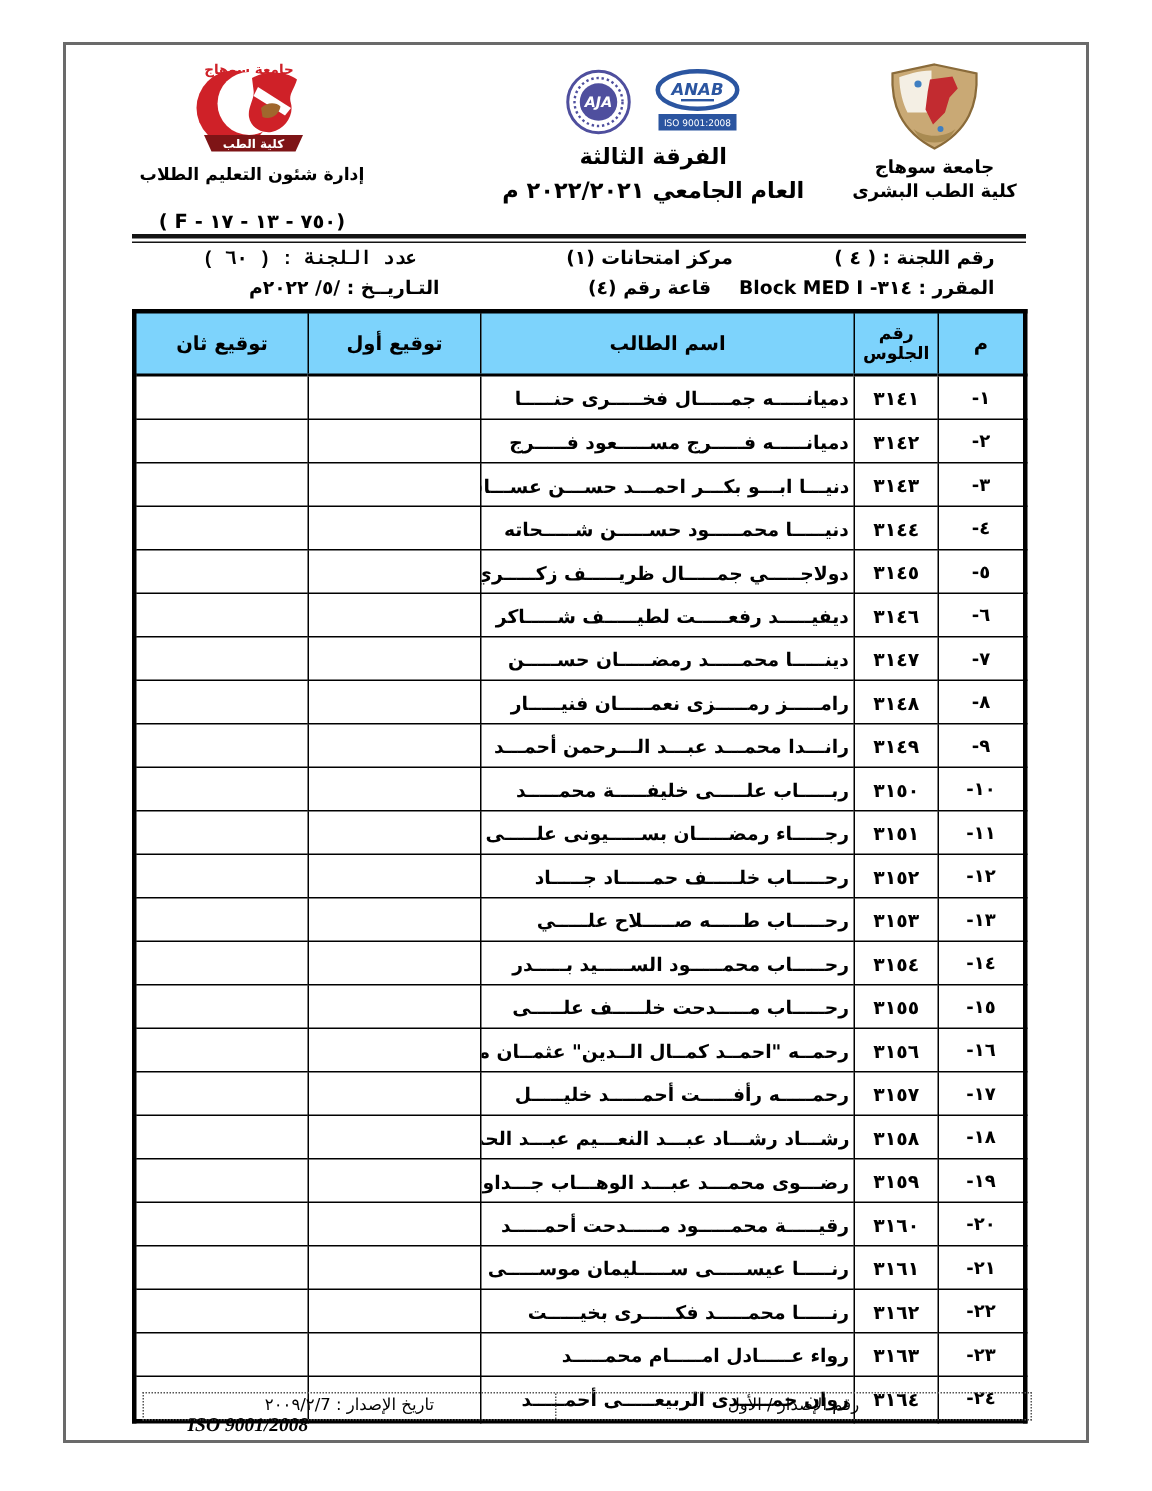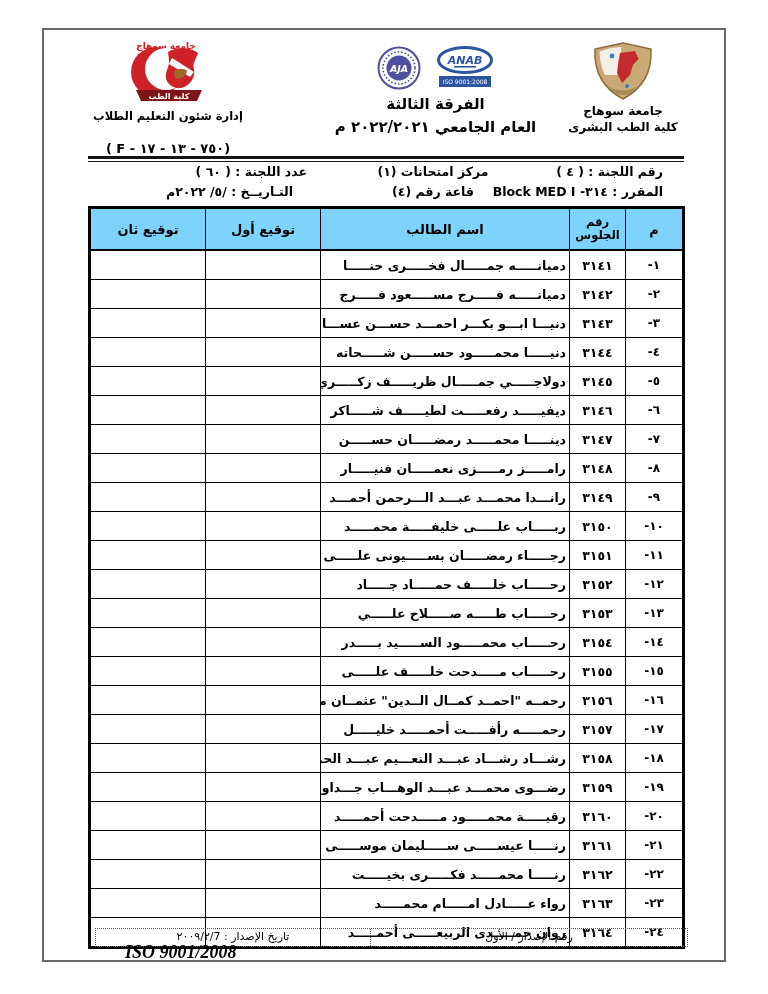--- a/index.html
+++ b/index.html
@@ -17,40 +17,40 @@
   .hdr-left{position:absolute;left:84px;top:38px;width:168px;text-align:center;}
   .admin-dept{font-size:11.5px;font-weight:bold;margin-top:1px;}
   .form-code{font-size:13px;font-weight:bold;direction:ltr;margin-top:18px;}
 
   .sep{position:absolute;left:88px;top:156px;width:596px;height:2px;border-top:3px solid #141414;border-bottom:1px solid #141414;}
 
   
   .info{position:absolute;font-size:12.5px;font-weight:bold;white-space:nowrap;}
   .i-committee{top:164px;right:105px;}
   .i-center{top:164px;left:352px;width:162px;text-align:center;}
-  .i-count{top:164px;right:461px;}
+  .i-count{top:164px;right:490px;font-family:Liberation Mono, monospace;}
   .i-course{top:184px;right:105px;}
   .i-hall{top:184px;left:352px;width:162px;text-align:center;}
   .i-date{top:184px;right:475px;}
 
   
   table.roster{position:absolute;left:88px;top:206px;width:594px;border-collapse:collapse;table-layout:fixed;border:3px solid #000;}
   .roster th,.roster td{border:1.5px solid #000;padding:0;}
   .roster thead th{background:#7dd3fc;height:40px;font-weight:bold;font-size:13px;border-bottom:2.5px solid #000;}
   .roster thead th.seat-h{font-size:11.5px;line-height:1.15;padding:0 2px;}
   .roster tbody td{height:28px;font-weight:bold;overflow:hidden;}
   .roster tbody td:nth-child(1){text-align:center;font-size:12px;direction:rtl;}
   .roster tbody td:nth-child(2){text-align:center;font-size:12.5px;}
   .roster tbody td:nth-child(3){text-align:right;font-size:12.5px;padding:0 3px;white-space:nowrap;}
 
   
   .footer-box{position:absolute;left:95px;top:928px;width:591px;height:17px;border:1px dotted #555;display:flex;direction:rtl;font-size:11px;line-height:16px;}
   .f-issue{width:316px;text-align:center;border-left:1px dotted #555;}
   .f-date{flex:1;text-align:center;}
-  .iso{position:absolute;left:125px;top:942px;direction:ltr;font-family:"Liberation Serif","DejaVu Serif",serif;font-style:italic;font-weight:bold;font-size:18px;}
+  .iso{position:absolute;left:125px;top:942px;direction:ltr;font-family:"Liberation Serif","DejaVu Serif",serif;font-style:italic;font-weight:bold;font-size:13px;}
 </style>
 </head>
 <body>
 
 <div class="page">
   <div class="frame"></div>
 
   <div class="hdr-right">
     <svg width="64" height="58" viewBox="0 0 64 58">
       <path d="M32 1 L60 7 C61 27 55 45 32 57 C9 45 3 27 4 7 Z" fill="#c9a975" stroke="#8a6b3a" stroke-width="1.5"></path>

